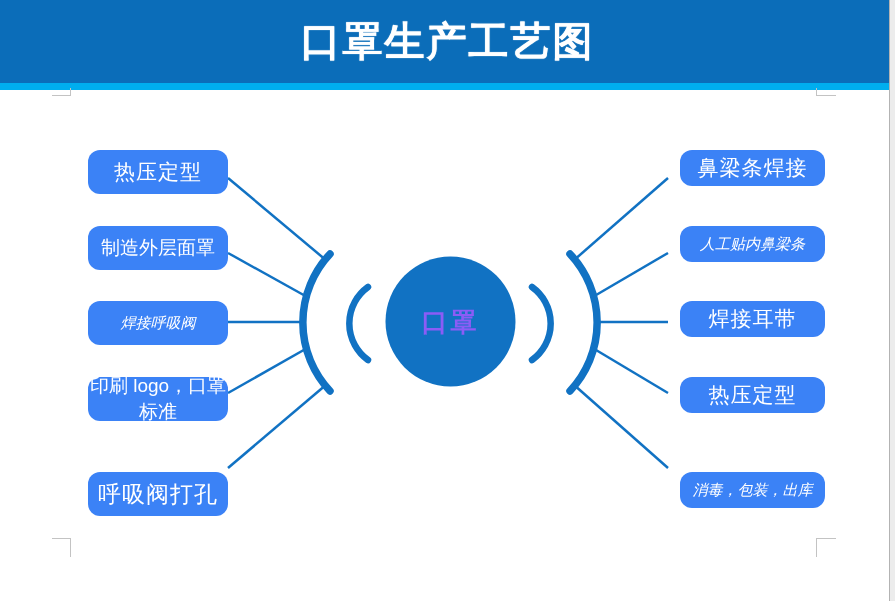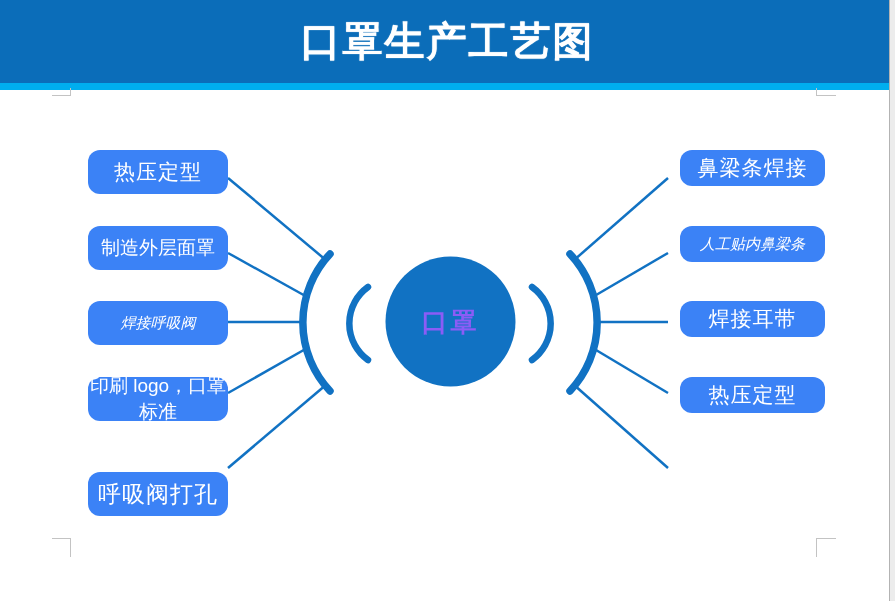--- a/index.html
+++ b/index.html
@@ -121,16 +121,19 @@
   </div>
   <div class="node node-right r1 size-sm">
     <span>人工贴内鼻梁条</span>
   </div>
   <div class="node node-right r2 size-lg">
     <span>焊接耳带</span>
   </div>
   <div class="node node-right r3 size-lg">
     <span>热压定型</span>
   </div>
+  <div class="node node-right r4 size-sm">
+    <span>消毒，包装，出库</span>
+  </div>
 
   <div class="scroll-strip"></div>
 
 </div>
 
 </body></html>

